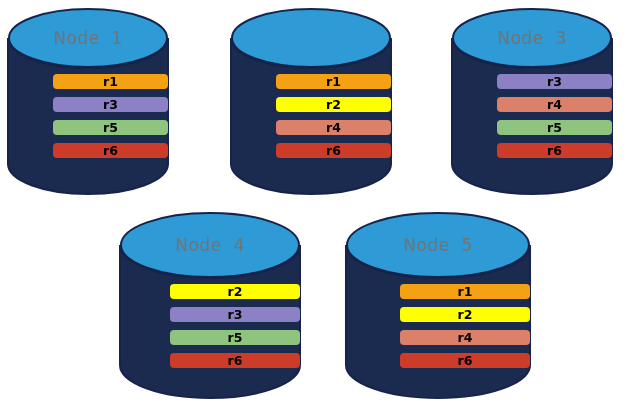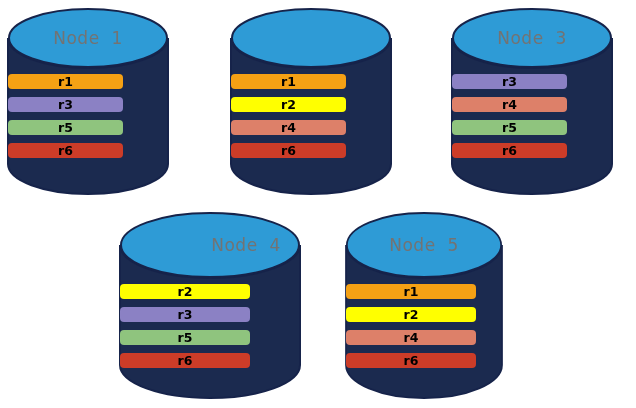--- a/index.html
+++ b/index.html
@@ -47,21 +47,21 @@
     z-index: 3;
     pointer-events: none;
   }
   .replica-stack {
     position: absolute;
     left: 0;
     width: 100%;
     z-index: 3;
     display: flex;
     flex-direction: column;
-    align-items: flex-start;
+    align-items: flex-end;
   }
   .replica {
     box-sizing: border-box;
     height: 15px;
     border-radius: 4px;
     color: #000000;
     font-family: "DejaVu Sans", sans-serif;
     font-size: 12.5px;
     font-weight: bold;
     line-height: 15px;
@@ -108,29 +108,29 @@
         <div class="replica" style="background: rgb(221, 128, 105); width: 115px; margin-bottom: 8px;">r4</div>
         <div class="replica" style="background: rgb(143, 196, 126); width: 115px; margin-bottom: 8px;">r5</div>
         <div class="replica" style="background: rgb(204, 60, 40); width: 115px; margin-bottom: 0px;">r6</div>
       </div>
     </div>
     <div class="node" style="left: 120px; top: 212px; width: 180px; height: 186px;">
       <svg class="cyl-svg" viewBox="0 0 180 186" preserveAspectRatio="none">
         <path d="M 0 33 L 0 153 A 90 33 0 0 0 180 153 L 180 33 A 90 33 0 0 1 0 33 Z" fill="#1B2A4F" stroke="#16234A" stroke-width="2"></path>
         <ellipse cx="90" cy="33" rx="89" ry="32" fill="#2E9BD6" stroke="#16234A" stroke-width="2"></ellipse>
       </svg>
-      <div class="node-label" style="top: 23px; margin-left: 36px;">Node  4</div>
+      <div class="node-label" style="top: 23px;">Node  4</div>
       <div class="replica-stack" style="top: 72px;">
         <div class="replica" style="background: rgb(255, 255, 0); width: 130px; margin-bottom: 8px;">r2</div>
         <div class="replica" style="background: rgb(139, 129, 196); width: 130px; margin-bottom: 8px;">r3</div>
         <div class="replica" style="background: rgb(143, 196, 126); width: 130px; margin-bottom: 8px;">r5</div>
         <div class="replica" style="background: rgb(204, 60, 40); width: 130px; margin-bottom: 0px;">r6</div>
       </div>
     </div>
-    <div class="node" style="left: 346px; top: 212px; width: 156px; height: 186px;">
+    <div class="node" style="left: 346px; top: 212px; width: 184px; height: 186px;">
       <svg class="cyl-svg" viewBox="0 0 180 186" preserveAspectRatio="none">
         <path d="M 0 33 L 0 153 A 90 33 0 0 0 180 153 L 180 33 A 90 33 0 0 1 0 33 Z" fill="#1B2A4F" stroke="#16234A" stroke-width="2"></path>
         <ellipse cx="90" cy="33" rx="89" ry="32" fill="#2E9BD6" stroke="#16234A" stroke-width="2"></ellipse>
       </svg>
       <div class="node-label" style="top: 23px;">Node  5</div>
       <div class="replica-stack" style="top: 72px;">
         <div class="replica" style="background: rgb(245, 161, 20); width: 130px; margin-bottom: 8px;">r1</div>
         <div class="replica" style="background: rgb(255, 255, 0); width: 130px; margin-bottom: 8px;">r2</div>
         <div class="replica" style="background: rgb(221, 128, 105); width: 130px; margin-bottom: 8px;">r4</div>
         <div class="replica" style="background: rgb(204, 60, 40); width: 130px; margin-bottom: 0px;">r6</div>

